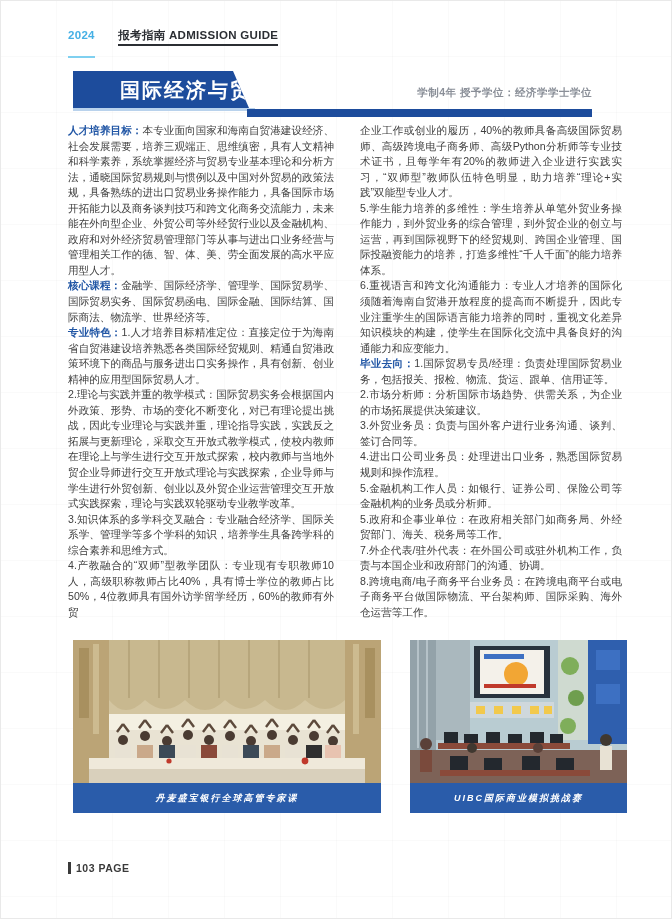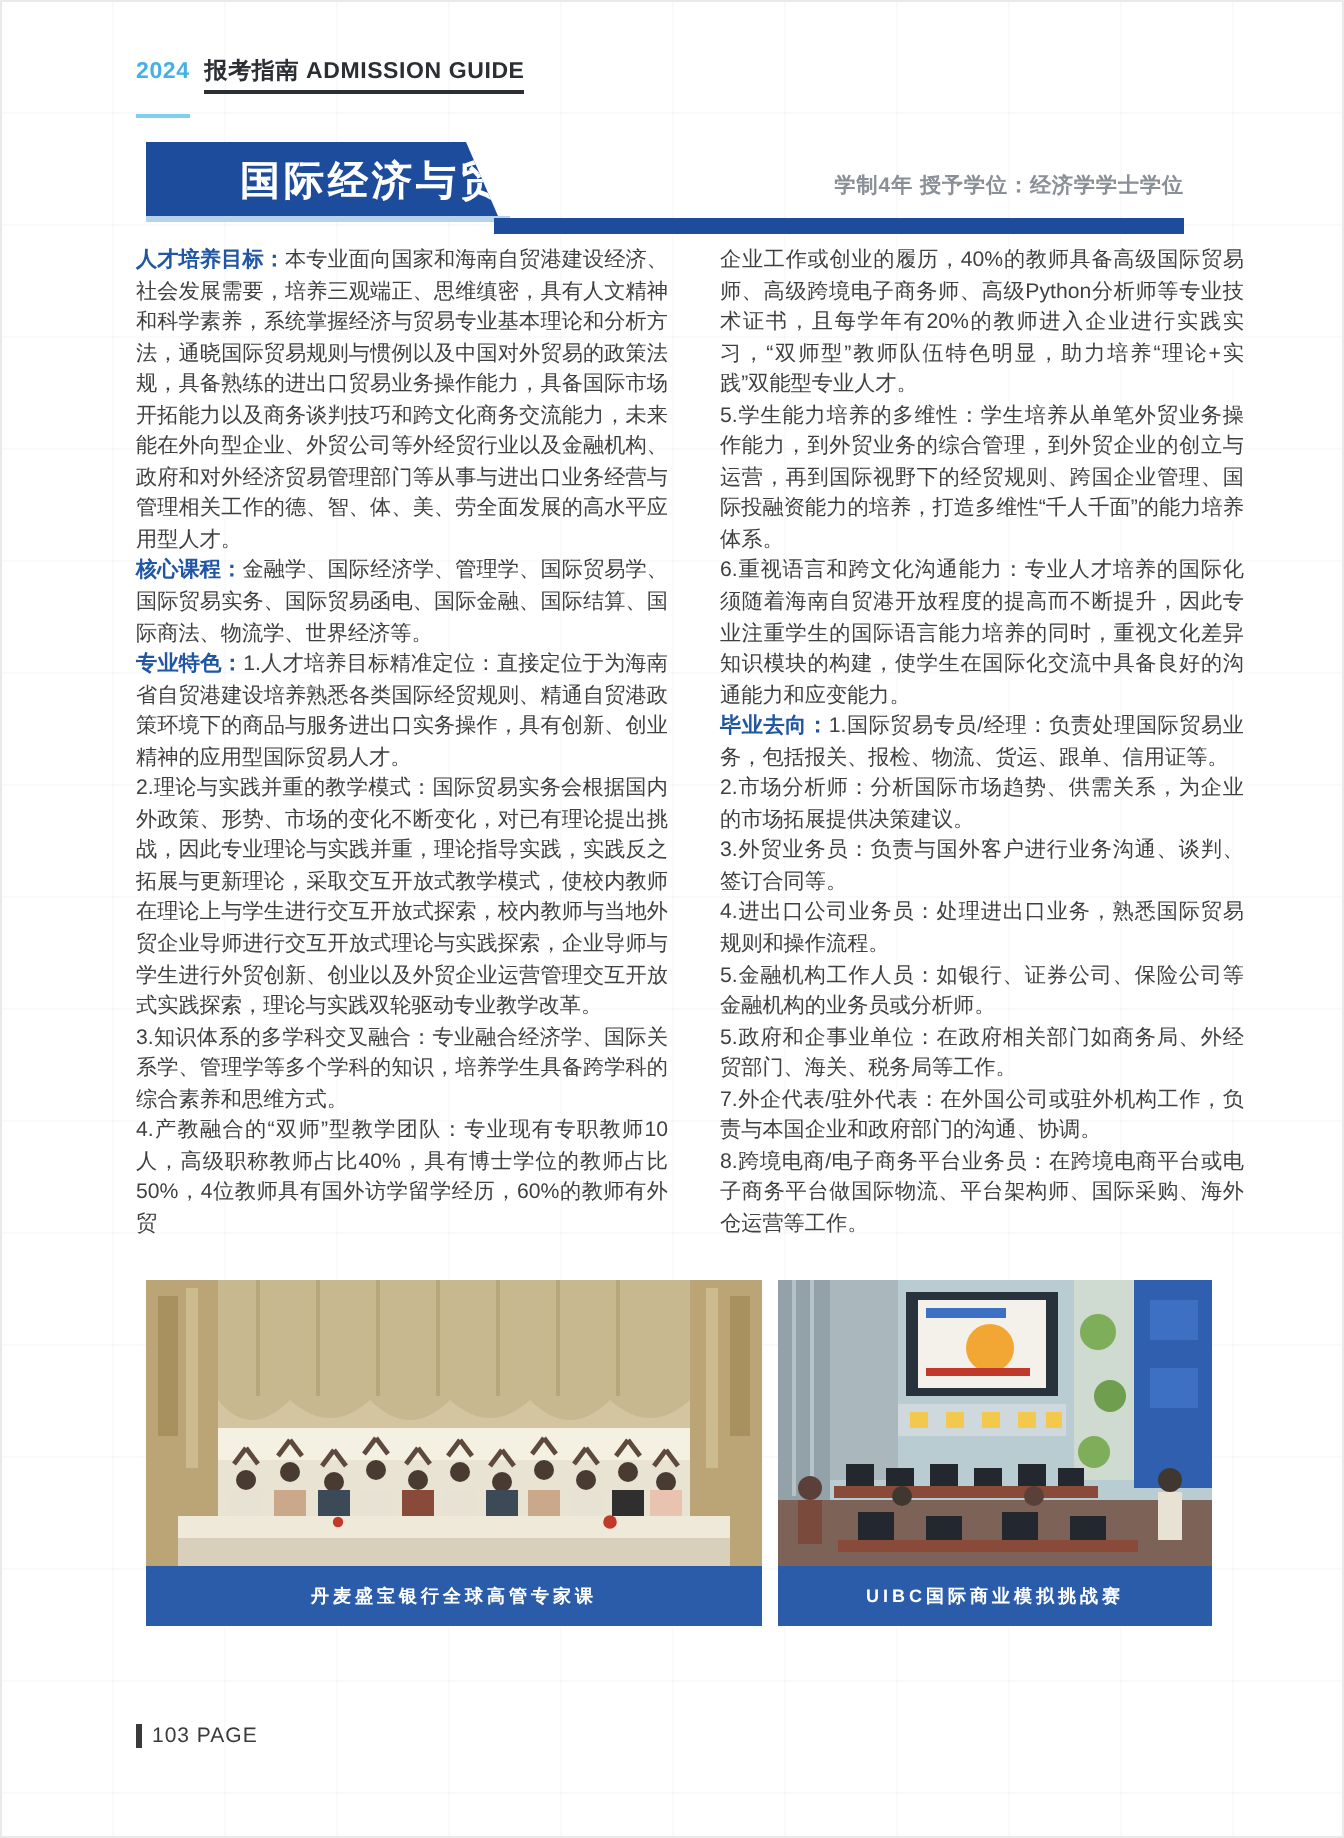--- a/index.html
+++ b/index.html
@@ -6,45 +6,45 @@
   body{width:672px;height:919px;overflow:hidden;font-family:"Liberation Sans","DejaVu Sans",sans-serif;}
   #page{position:absolute;left:0;top:0;width:672px;height:919px;background:#ffffff;
     background-image:
       linear-gradient(to right, rgba(0,0,0,0.02) 1px, transparent 1px),
       linear-gradient(to bottom, rgba(0,0,0,0.02) 1px, transparent 1px);
     background-size:56px 56px;
     box-shadow:inset 0 0 0 1px #e9e9e9;}
   
   .hdr{position:absolute;left:68px;top:28px;font-size:11.5px;font-weight:bold;letter-spacing:0.3px;}
   .hdr .yr{color:#45b0e5;border-bottom:2px solid #7fd0f0;padding-bottom:15px;}
-  .hdr .gd{color:#2b2e33;border-bottom:2px solid #2b2e33;padding-bottom:3px;margin-left:4px;}
+  .hdr .gd{color:#2b2e33;border-bottom:2px solid #2b2e33;padding-bottom:3px;margin-left:20px;}
   
   .banner{position:absolute;left:73px;top:71px;width:176px;height:37px;background:#1d4c9c;
     clip-path:polygon(0 0, 160px 0, 176px 37px, 0 37px);}
   .banner .t{position:absolute;left:17px;top:6px;color:#ffffff;font-size:20px;font-weight:bold;letter-spacing:2px;white-space:nowrap;margin-left:30px;}
   .banner-shadow{position:absolute;left:73px;top:108px;width:182px;height:3px;background:#b9d2ec;}
   .banner-bar{position:absolute;left:247px;top:109px;width:345px;height:8px;background:#1d4c9c;}
   .degree{position:absolute;right:80px;top:86px;font-size:10.5px;font-weight:bold;color:#8a8f98;letter-spacing:0.5px;white-space:nowrap;}
   
   .col{position:absolute;top:123px;font-size:10.6px;line-height:15.55px;color:#404040;text-align:justify;}
   #col-left{left:68px;width:266px;}
   #col-right{left:360px;width:262px;}
   .col p{margin:0;}
   .lead{color:#2156a5;font-weight:bold;}
   
-  .photo-card{position:absolute;top:640px;}
+  .photo-card{position:absolute;top:640px;font-style:italic;}
   #photo1{left:73px;width:308px;}
-  #photo2{left:389px;width:217px;}
+  #photo2{left:410px;width:217px;}
   .photo-card svg{display:block;}
   .caption{height:30px;background:#2a5caa;color:#ffffff;font-size:9px;font-weight:bold;
     letter-spacing:2px;display:flex;align-items:center;justify-content:center;white-space:nowrap;}
   
   .footer{position:absolute;left:68px;top:862px;display:flex;align-items:center;}
   .footer .bar{display:inline-block;width:3px;height:12px;background:#3a3a3a;margin-right:5px;}
-  .footer .num{font-size:10.5px;font-weight:normal;color:#3a3a3a;letter-spacing:0.5px;}
+  .footer .num{font-size:10.5px;font-weight:bold;color:#3a3a3a;letter-spacing:0.5px;}
 </style>
 </head>
 <body>
 
 <div id="page">
 
   <div class="hdr">
     <span class="yr">2024</span>
     <span class="gd">报考指南 ADMISSION GUIDE</span>
   </div>

